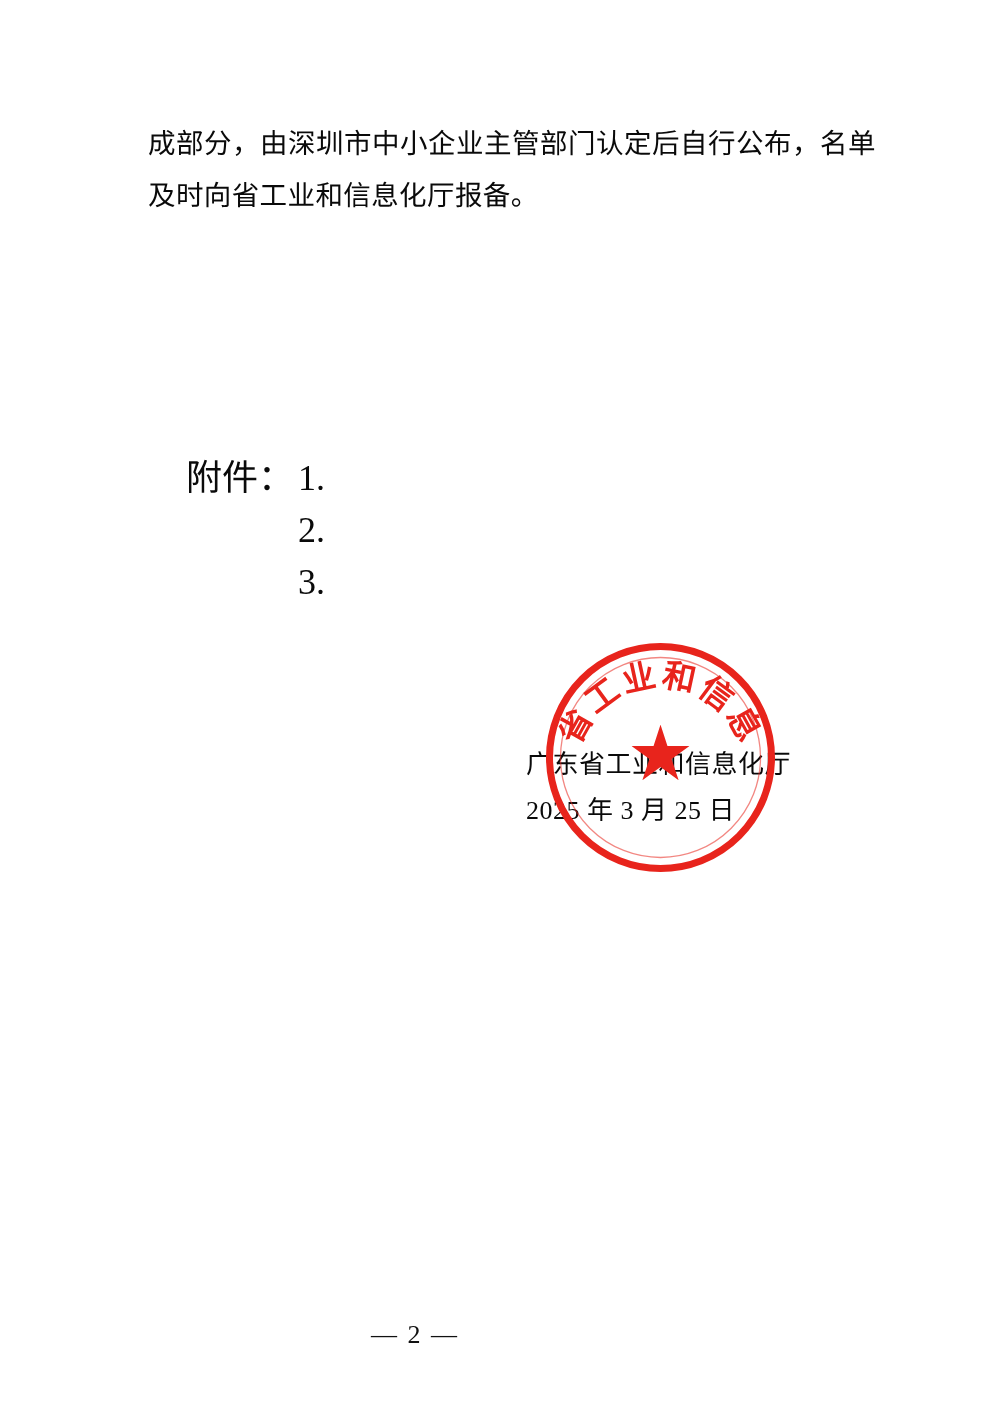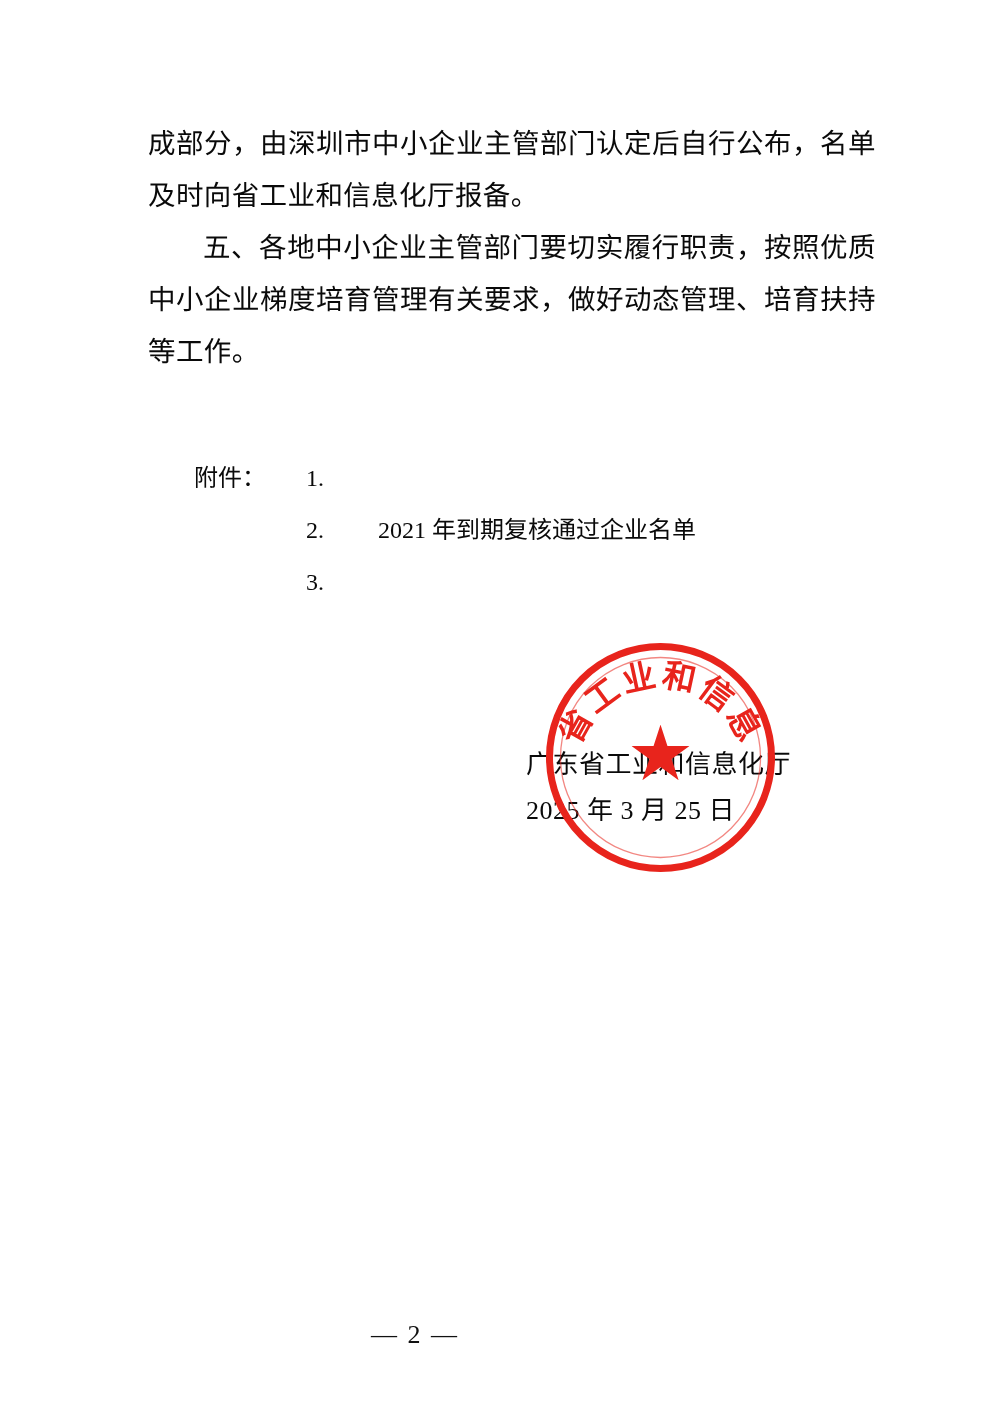--- a/index.html
+++ b/index.html
@@ -35,23 +35,23 @@
   }
   .para {
     margin: 0;
     text-indent: 0;
   }
   .para.indent {
     text-indent: 2em;
   }
   .attachments {
     position: absolute;
-    left: 184px;
+    left: 176px;
     top: 452px;
-    font-size: 24px;
+    font-size: 36px;
     line-height: 52px;
   }
   .att-row {
     display: flex;
     align-items: baseline;
     white-space: nowrap;
   }
   .att-label {
     width: 112px;
     flex: 0 0 112px;
@@ -95,32 +95,30 @@
     margin-left: -190px;
   }
 </style>
 </head>
 <body>
 
 <div class="page">
 
   <div class="body-text">
     <p class="para">成部分，由深圳市中小企业主管部门认定后自行公布，名单及时向省工业和信息化厅报备。</p>
-    <p class="para indent">五、各地中小企业主管部门要切实履行职责，按照优质中小企业梯度培育管理有关要求，做好动态管理、培育扶持等工作。</p>
   </div>
 
   <div class="attachments">
     <div class="att-row">
       <span class="att-label">附件：</span>
       <span class="att-num">1.</span>
     </div>
     <div class="att-row">
       <span class="att-label"></span>
       <span class="att-num">2.</span>
-      <span class="att-text">2021 年到期复核通过企业名单</span>
     </div>
     <div class="att-row">
       <span class="att-label"></span>
       <span class="att-num">3.</span>
     </div>
   </div>
 
   <div class="signature">
     <div>广东省工业和信息化厅</div>
     <div>2025 年 3 月 25 日</div>

